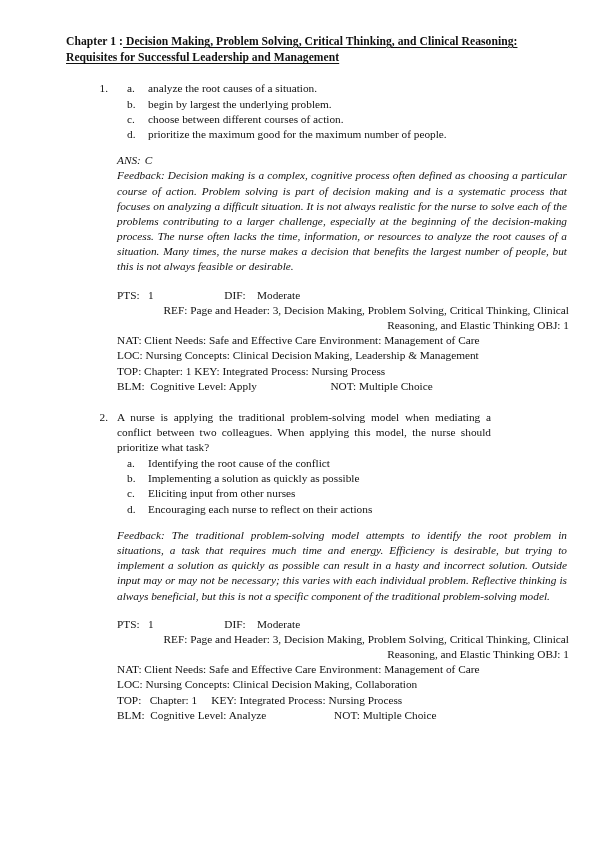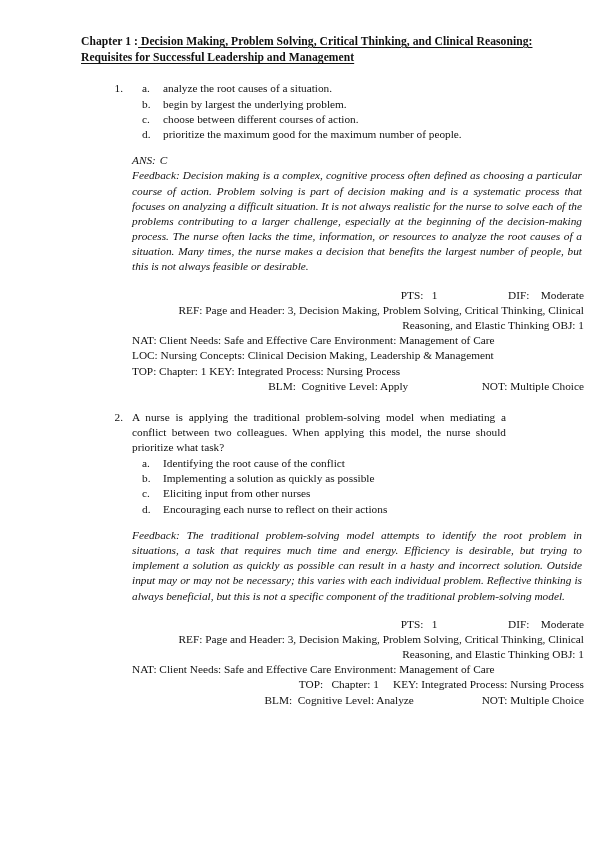--- a/index.html
+++ b/index.html
@@ -14,21 +14,20 @@
     color: #111111;
     overflow: hidden;
   }
   .page {
     position: relative;
     width: 538px;
     height: 848px;
     box-sizing: border-box;
     padding: 34px 45px 0 66px;
     background: #ffffff;
-    margin-left: 15px;
   }
 
   
   .chapter-heading {
     font-weight: bold;
     font-size: 11.6px;
     line-height: 1.42;
     margin: 0 0 14px 0;
     letter-spacing: 0.05px;
     width: 487px;
@@ -130,21 +129,20 @@
   }
   .meta-line.wrapping {
     text-align: right;
     white-space: normal;
   }
   .gap-after-q1 {
     height: 16px;
   }
   .nowrap-pre {
     white-space: pre;
-    text-align: right;
   }
 </style>
 </head>
 <body>
 
 <div class="page">
 
   <h1 class="chapter-heading">
     <span class="label">Chapter 1 :</span><span class="title"> Decision Making, Problem Solving, Critical Thinking, and Clinical Reasoning: Requisites for Successful Leadership and Management</span>
   </h1>
@@ -220,18 +218,19 @@
     </div>
 
     <div class="answer-section">
       <p class="feedback">Feedback: The traditional problem-solving model attempts to identify the root problem in situations, a task that requires much time and energy. Efficiency is desirable, but trying to implement a solution as quickly as possible can result in a hasty and incorrect solution. Outside input may or may not be necessary; this varies with each individual problem. Reflective thinking is always beneficial, but this is not a specific component of the traditional problem-solving model.</p>
     </div>
 
     <div class="meta-section">
       <div class="meta-line nowrap-pre">PTS:   1                         DIF:    Moderate</div>
       <div class="meta-line wrapping">REF:   Page and Header: 3, Decision Making, Problem Solving, Critical Thinking, Clinical Reasoning, and Elastic Thinking                OBJ:   1</div>
       <div class="meta-line">NAT: Client Needs: Safe and Effective Care Environment: Management of Care</div>
+      <div class="meta-line">LOC: Nursing Concepts: Clinical Decision Making, Collaboration</div>
       <div class="meta-line nowrap-pre">TOP:   Chapter: 1     KEY: Integrated Process: Nursing Process</div>
       <div class="meta-line nowrap-pre">BLM:  Cognitive Level: Analyze                        NOT: Multiple Choice</div>
     </div>
   </div>
 
 </div>
 
 </body></html>

